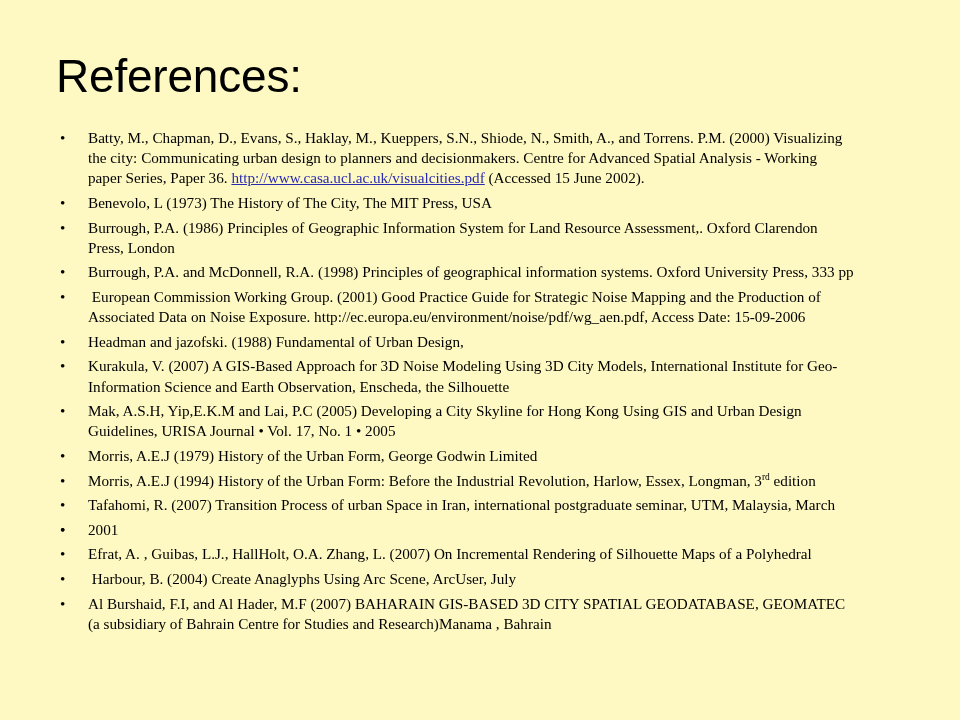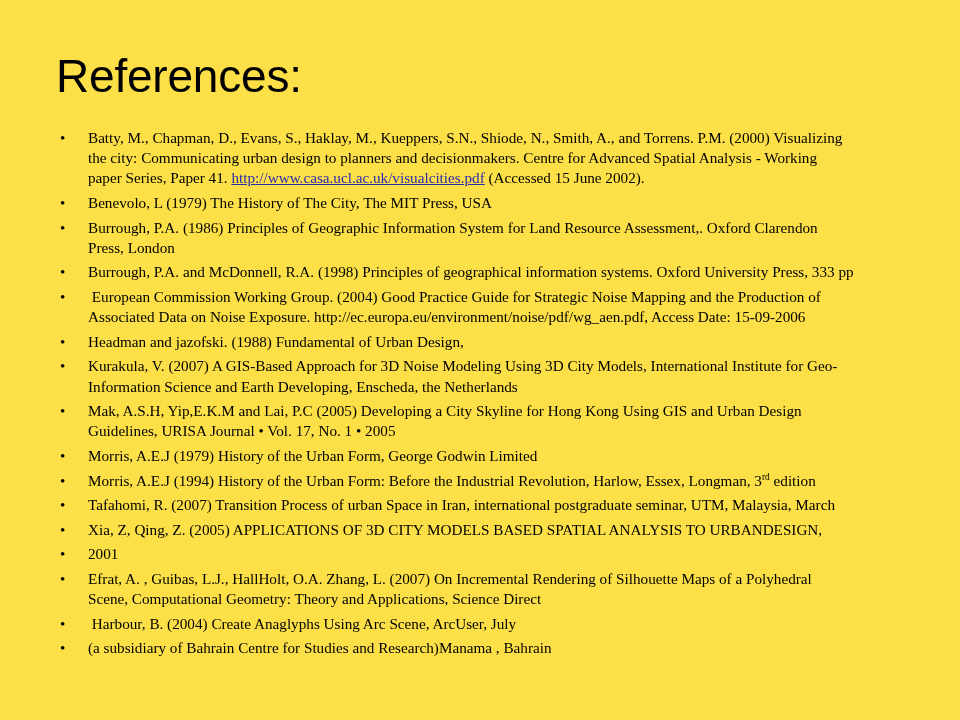--- a/index.html
+++ b/index.html
@@ -11,21 +11,21 @@
     width: 960px;
     height: 720px;
     overflow: hidden;
     font-family: "Liberation Serif", "DejaVu Serif", serif;
     color: #000000;
   }
   #slide {
     position: relative;
     width: 960px;
     height: 720px;
-    background: #fde047;
+    background: #fef9c3;
   }
   #slide-title {
     position: absolute;
     left: 56px;
     top: 48px;
     width: 860px;
     font-family: "Liberation Sans", "DejaVu Sans", sans-serif;
     font-size: 46px;
     line-height: 56px;
     font-weight: 400;
@@ -83,54 +83,54 @@
 <div id="slide">
 
   <div id="slide-title">References:</div>
 
   <ul id="ref-list">
 
     <li class="ref-item">
       <span class="bullet">•</span>
       <span class="ref-line"><span>Batty, M., Chapman, D., Evans, S., Haklay, M., Kueppers, S.N., Shiode, N., Smith, A., and Torrens. P.M. (2000) Visualizing</span></span>
       <span class="ref-line"><span>the city: Communicating urban design to planners and decisionmakers. </span><span class="ital">Centre for Advanced Spatial Analysis - Working</span></span>
-      <span class="ref-line"><span class="ital">paper Series</span><span>, Paper 41. </span><a class="link" href="#">http://www.casa.ucl.ac.uk/visualcities.pdf</a><span> (Accessed 15 June 2002).</span></span>
+      <span class="ref-line"><span class="ital">paper Series</span><span>, Paper 36. </span><a class="link" href="#">http://www.casa.ucl.ac.uk/visualcities.pdf</a><span> (Accessed 15 June 2002).</span></span>
     </li>
 
     <li class="ref-item">
       <span class="bullet">•</span>
-      <span class="ref-line">Benevolo, L (1979) The History of The City, The MIT Press, USA</span>
+      <span class="ref-line">Benevolo, L (1973) The History of The City, The MIT Press, USA</span>
     </li>
 
     <li class="ref-item">
       <span class="bullet">•</span>
       <span class="ref-line">Burrough, P.A. (1986) Principles of Geographic Information System for Land Resource Assessment,. Oxford Clarendon</span>
       <span class="ref-line">Press, London</span>
     </li>
 
     <li class="ref-item">
       <span class="bullet">•</span>
       <span class="ref-line">Burrough, P.A. and McDonnell, R.A. (1998) Principles of geographical information systems. Oxford University Press, 333 pp</span>
     </li>
 
     <li class="ref-item">
       <span class="bullet">•</span>
-      <span class="ref-line"> European Commission Working Group. (2004) Good Practice Guide for Strategic Noise Mapping and the Production of</span>
+      <span class="ref-line"> European Commission Working Group. (2001) Good Practice Guide for Strategic Noise Mapping and the Production of</span>
       <span class="ref-line">Associated Data on Noise Exposure. http://ec.europa.eu/environment/noise/pdf/wg_aen.pdf, Access Date: 15-09-2006</span>
     </li>
 
     <li class="ref-item">
       <span class="bullet">•</span>
       <span class="ref-line">Headman and jazofski. (1988) Fundamental of Urban Design,</span>
     </li>
 
     <li class="ref-item">
       <span class="bullet">•</span>
       <span class="ref-line">Kurakula, V. (2007) A GIS-Based Approach for 3D Noise Modeling Using 3D City Models, International Institute for Geo-</span>
-      <span class="ref-line">Information Science and Earth Developing, Enscheda, the Netherlands</span>
+      <span class="ref-line">Information Science and Earth Observation, Enscheda, the Silhouette</span>
     </li>
 
     <li class="ref-item">
       <span class="bullet">•</span>
       <span class="ref-line">Mak, A.S.H, Yip,E.K.M and Lai, P.C (2005) Developing a City Skyline for Hong Kong Using GIS and Urban Design</span>
       <span class="ref-line">Guidelines, URISA Journal • Vol. 17, No. 1 • 2005</span>
     </li>
 
     <li class="ref-item">
       <span class="bullet">•</span>
@@ -142,38 +142,37 @@
       <span class="ref-line"><span>Morris, A.E.J (1994) History of the Urban Form: Before the Industrial Revolution, Harlow, Essex, Longman, 3</span><span class="sup">rd</span><span> edition</span></span>
     </li>
 
     <li class="ref-item">
       <span class="bullet">•</span>
       <span class="ref-line">Tafahomi, R. (2007) Transition Process of urban Space in Iran, international postgraduate seminar, UTM, Malaysia, March</span>
     </li>
 
     <li class="ref-item">
       <span class="bullet">•</span>
-      <span class="ref-line">Xia, Z, Qing, Z. (2005) APPLICATIONS OF 3D CITY MODELS BASED SPATIAL ANALYSIS TO URBANDESIGN,</span>
     </li>
 
     <li class="ref-item">
       <span class="bullet">•</span>
       <span class="ref-line">2001</span>
     </li>
 
     <li class="ref-item">
       <span class="bullet">•</span>
       <span class="ref-line">Efrat, A. , Guibas, L.J., HallHolt, O.A. Zhang, L. (2007) On Incremental Rendering of Silhouette Maps of a Polyhedral</span>
-      <span class="ref-line">Scene, Computational Geometry: Theory and Applications, Science Direct</span>
     </li>
 
     <li class="ref-item">
       <span class="bullet">•</span>
       <span class="ref-line"> Harbour, B. (2004) Create Anaglyphs Using Arc Scene, ArcUser, July</span>
     </li>
 
     <li class="ref-item">
       <span class="bullet">•</span>
+      <span class="ref-line">Al Burshaid, F.I, and Al Hader, M.F (2007) BAHARAIN GIS-BASED 3D CITY SPATIAL GEODATABASE, GEOMATEC</span>
       <span class="ref-line">(a subsidiary of Bahrain Centre for Studies and Research)Manama , Bahrain</span>
     </li>
 
   </ul>
 </div>
 
 </body></html>

